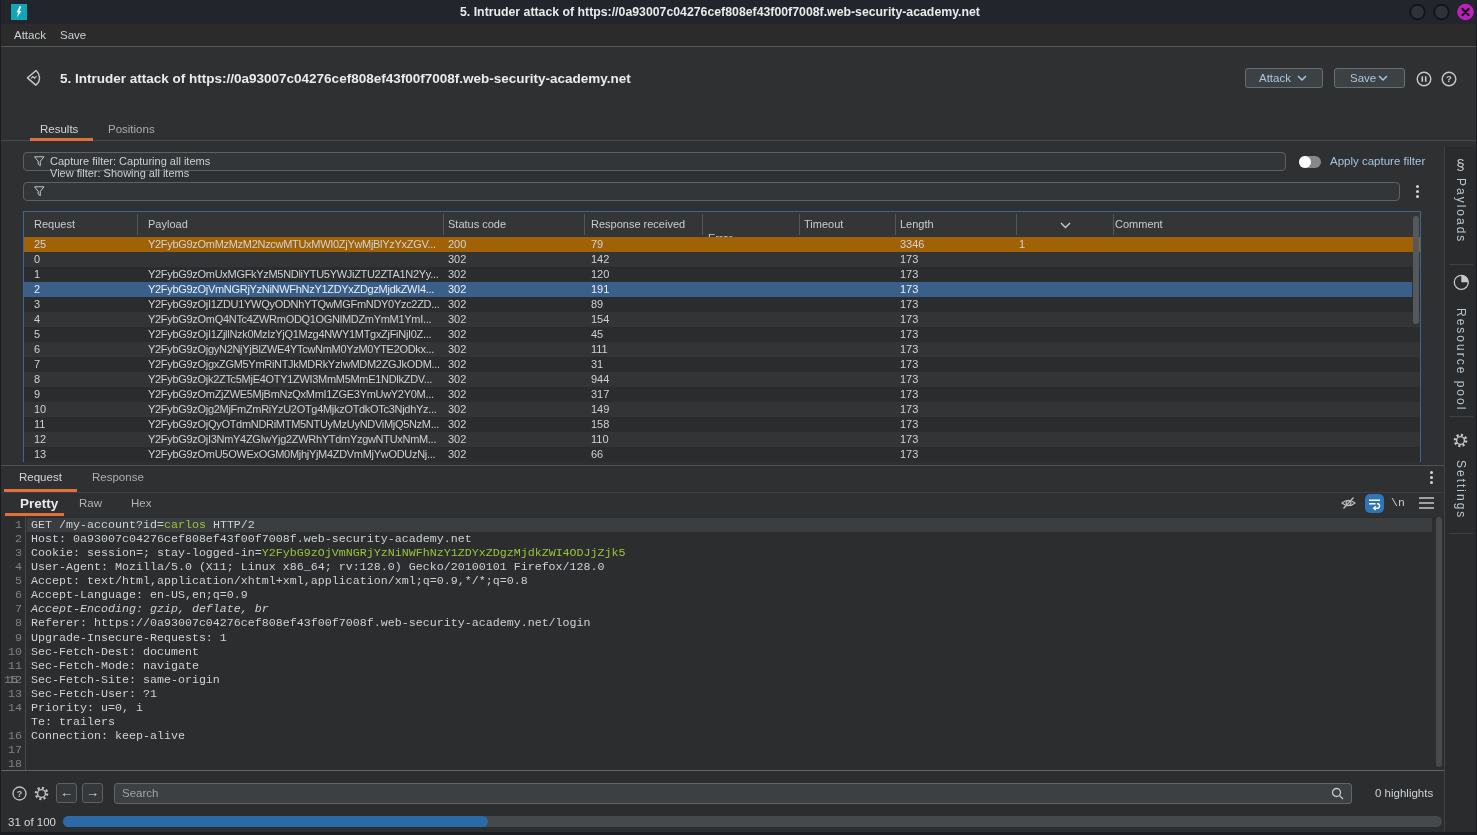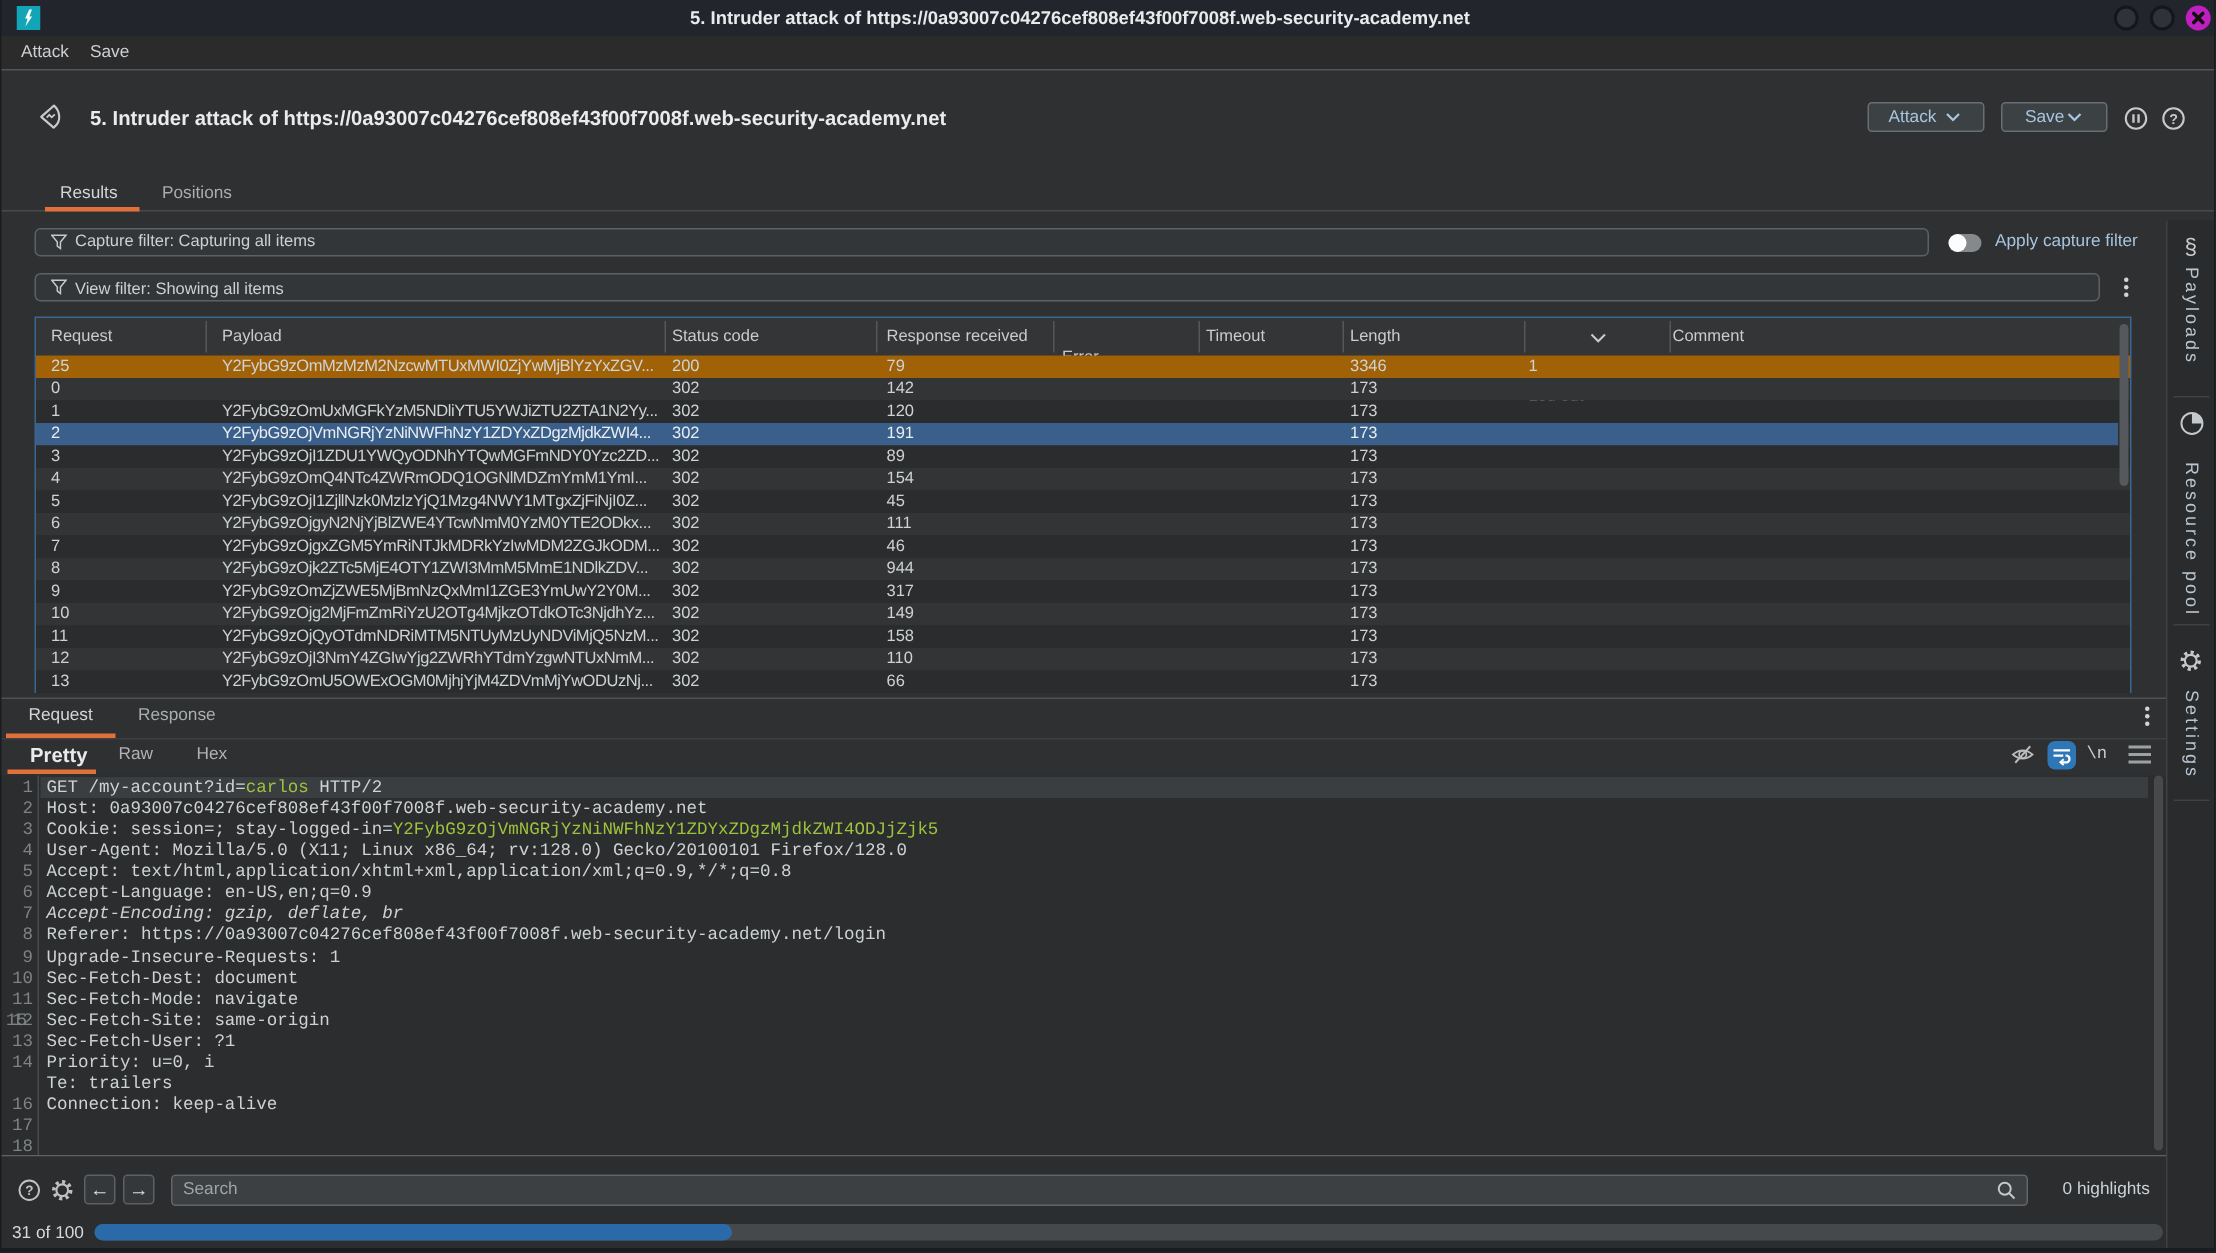--- a/index.html
+++ b/index.html
@@ -67,21 +67,21 @@
   <div class="abs" style="left:50px;top:152px;height:19px;line-height:19px;font-size:11px;color:#ccd0d2;">Capture filter: Capturing all items</div>
 
   <div class="abs" style="left:1299px;top:156px;width:22px;height:12px;background:#85898c;border-radius:6px;"></div>
   <div class="abs" style="left:1299px;top:156px;width:12px;height:12px;background:#fdfdfd;border-radius:6px;"></div>
   <div class="abs" style="left:1330px;top:152px;height:19px;line-height:19px;font-size:11.5px;color:#a7c4df;">Apply capture filter</div>
 
   <div class="abs" style="left:23px;top:182px;width:1377px;height:19px;background:#333638;border:1px solid #5e6163;border-radius:4px;"></div>
   <svg class="abs" style="left:34px;top:186px;" width="11" height="11">
       <path d="M0.5,0.8 H10 L6.3,5.3 V9.7 L4.2,8.1 V5.3 Z" fill="none" stroke="#c6c9cb" stroke-width="1"></path>
     </svg>
-  <div class="abs" style="left:50px;top:184px;height:19px;line-height:19px;font-size:11px;color:#ccd0d2;text-align:right;">View filter: Showing all items</div>
+  <div class="abs" style="left:50px;top:164px;height:19px;line-height:19px;font-size:11px;color:#ccd0d2;text-align:right;">View filter: Showing all items</div>
   <div class="abs" style="left:1416px;top:185px;width:3px;height:3px;border-radius:50%;background:#d2d5d7;"></div>
   <div class="abs" style="left:1416px;top:190px;width:3px;height:3px;border-radius:50%;background:#d2d5d7;"></div>
   <div class="abs" style="left:1416px;top:195px;width:3px;height:3px;border-radius:50%;background:#d2d5d7;"></div>
 
   <div id="tbl" class="abs" style="left:23px;top:211px;width:1398px;height:251px;border:1px solid #3e6694;background:#2a2c2d;"></div>
   <div class="abs" style="left:24px;top:212px;width:1396px;height:25px;background:#333537;"></div>
 
   <div class="abs" style="left:137px;top:214px;width:1px;height:21px;background:#55585a;"></div>
   <div class="abs" style="left:443px;top:214px;width:1px;height:21px;background:#55585a;"></div>
   <div class="abs" style="left:584px;top:214px;width:1px;height:21px;background:#55585a;"></div>
@@ -167,21 +167,21 @@
         <span class="abs" style="left:124px;top:0;width:293px;height:15px;line-height:15px;overflow:hidden;white-space:nowrap;letter-spacing:-0.3px;">Y2FybG9zOjgyN2NjYjBlZWE4YTcwNmM0YzM0YTE2ODkx...</span>
         <span class="abs" style="left:424px;top:0;height:15px;line-height:15px;">302</span>
         <span class="abs" style="left:567px;top:0;height:15px;line-height:15px;">111</span>
         <span class="abs" style="left:876px;top:0;height:15px;line-height:15px;">173</span>
         <span class="abs" style="left:995px;top:0;height:15px;line-height:15px;"></span>
       </div>
       <div class="abs" style="left:24px;top:357px;width:1396px;height:15px;background:#2a2c2d;color:#ced2d4;font-size:11px;">
         <span class="abs" style="left:10px;top:0;height:15px;line-height:15px;">7</span>
         <span class="abs" style="left:124px;top:0;width:293px;height:15px;line-height:15px;overflow:hidden;white-space:nowrap;letter-spacing:-0.3px;">Y2FybG9zOjgxZGM5YmRiNTJkMDRkYzIwMDM2ZGJkODM...</span>
         <span class="abs" style="left:424px;top:0;height:15px;line-height:15px;">302</span>
-        <span class="abs" style="left:567px;top:0;height:15px;line-height:15px;">46</span>
+        <span class="abs" style="left:567px;top:0;height:15px;line-height:15px;">31</span>
         <span class="abs" style="left:876px;top:0;height:15px;line-height:15px;">173</span>
         <span class="abs" style="left:995px;top:0;height:15px;line-height:15px;"></span>
       </div>
       <div class="abs" style="left:24px;top:372px;width:1396px;height:15px;background:#323435;color:#ced2d4;font-size:11px;">
         <span class="abs" style="left:10px;top:0;height:15px;line-height:15px;">8</span>
         <span class="abs" style="left:124px;top:0;width:293px;height:15px;line-height:15px;overflow:hidden;white-space:nowrap;letter-spacing:-0.3px;">Y2FybG9zOjk2ZTc5MjE4OTY1ZWI3MmM5MmE1NDlkZDV...</span>
         <span class="abs" style="left:424px;top:0;height:15px;line-height:15px;">302</span>
         <span class="abs" style="left:567px;top:0;height:15px;line-height:15px;">944</span>
         <span class="abs" style="left:876px;top:0;height:15px;line-height:15px;">173</span>
         <span class="abs" style="left:995px;top:0;height:15px;line-height:15px;"></span>

